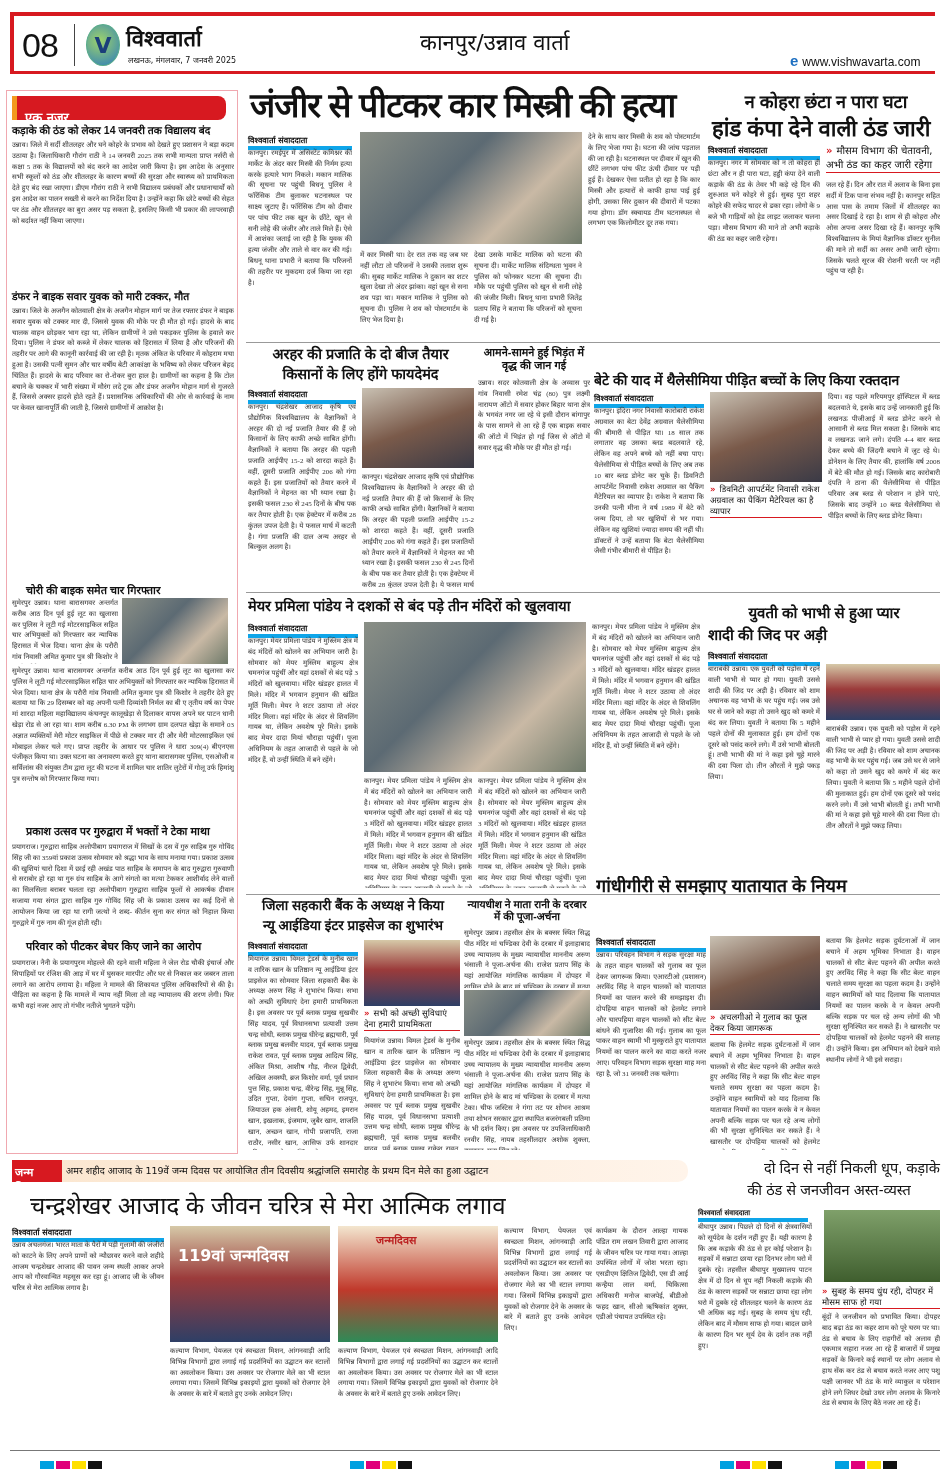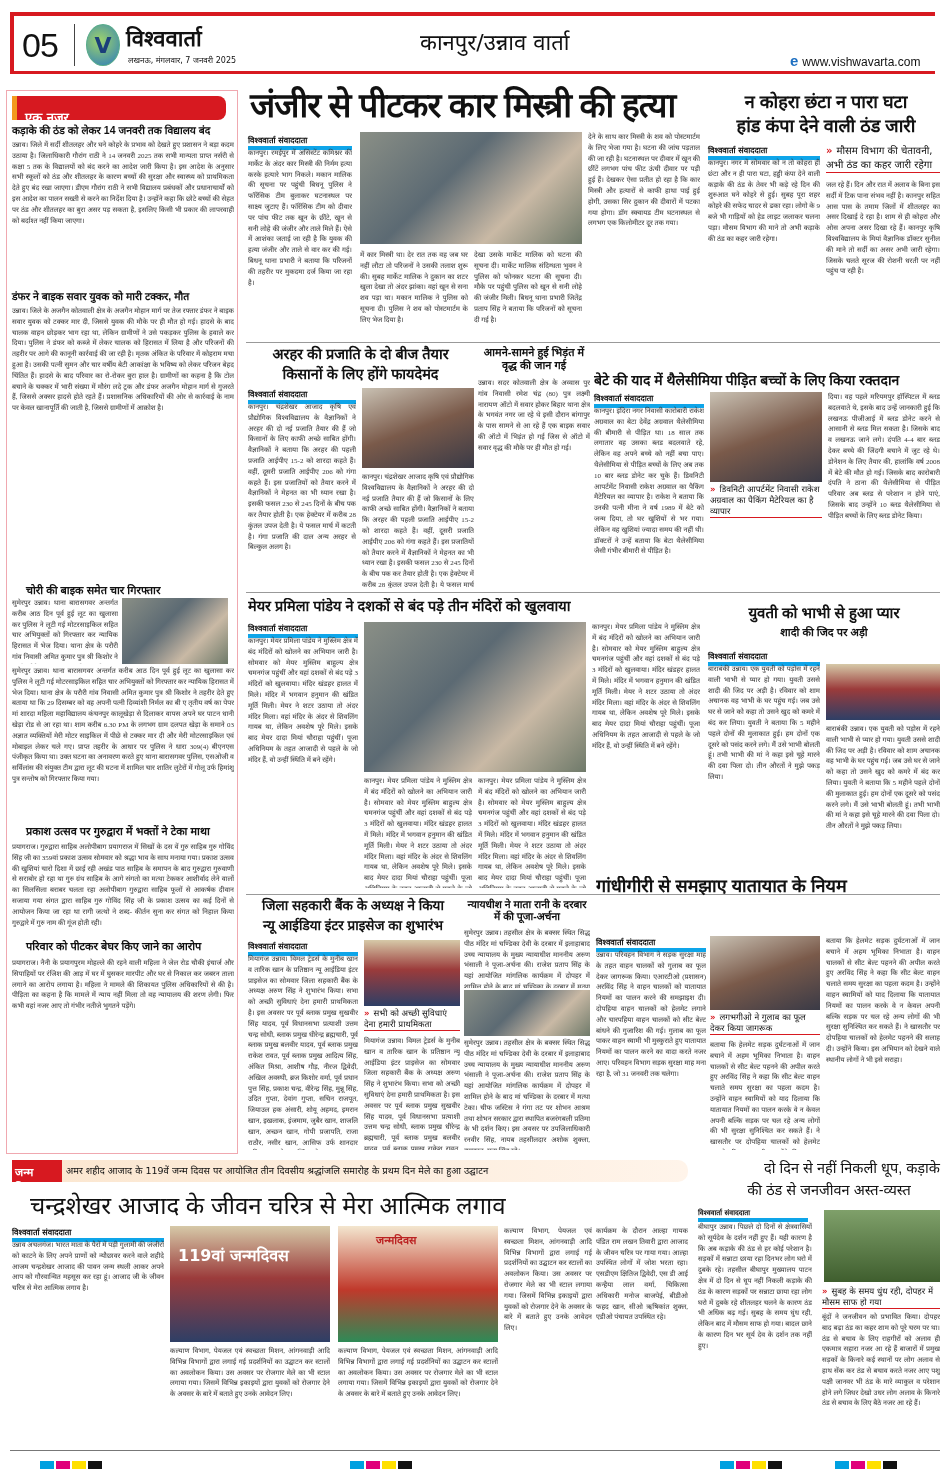--- a/index.html
+++ b/index.html
@@ -27,21 +27,21 @@
 .quote{font-size:10px;line-height:14px;color:#111;border-bottom:1.5px solid #d71920}
 .quote i{color:#d71920;font-style:normal;font-weight:bold;margin-right:4px}
 .hr{height:1px;background:#999}
 .regbar{top:1454px;height:10px}
 .sw{display:inline-block;width:14px;height:8px;margin-right:2px}
 </style>
 </head>
 <body>
 
 <div class="abs hdr"></div>
-<div class="abs pageno">05</div>
+<div class="abs pageno">08</div>
 <div class="abs vsep"></div>
 <div class="abs logo">
     <span>V</span>
   </div>
 <div class="abs brand">विश्ववार्ता</div>
 <div class="abs dateline">लखनऊ,   मंगलवार, 7 जनवरी 2025</div>
 <div class="abs section">कानपुर/उन्नाव वार्ता</div>
 <div class="abs web"><b>e</b><span>www.vishwavarta.com</span></div>
 
 <div class="abs col-box" style="left:6px;top:90px;width:232px;height:1064px"></div>
@@ -62,21 +62,21 @@
 
 <div class="abs head" style="left:250px;top:86px;width:455px;font-size:34px;letter-spacing:-1px">जंजीर से पीटकर कार मिस्त्री की हत्या</div>
 <div class="abs by" style="left:248px;top:134px;width:104px">विश्ववार्ता संवाददाता</div>
 <div class="abs txt" style="left:248px;top:148px;width:104px;height:190px;overflow:hidden">कानपुर। रमईपुर में असिस्टेंट कमिश्नर की मार्केट के अंदर कार मिस्त्री की निर्मम हत्या करके हत्यारे भाग निकले। मकान मालिक की सूचना पर पहुंची बिधनू पुलिस ने फॉरेंसिक टीम बुलाकर घटनास्थल पर साक्ष्य जुटाए हैं। फॉरेंसिक टीम को दीवार पर पांच फीट तक खून के छींटे, खून से सनी लोहे की जंजीर और ताले मिले हैं। ऐसे में आशंका जताई जा रही है कि युवक की हत्या जंजीर और ताले से वार कर की गई। बिधनू थाना प्रभारी ने बताया कि परिजनों की तहरीर पर मुकदमा दर्ज किया जा रहा है।</div>
 <div class="abs photo" style="left:360px;top:132px;width:222px;height:112px"></div>
 <div class="abs txt" style="left:360px;top:250px;width:108px;height:88px;overflow:hidden">में कार मिस्त्री था। देर रात तक वह जब घर नहीं लौटा तो परिजनों ने उसकी तलाश शुरू की। सुबह मार्केट मालिक ने दुकान का शटर खुला देखा तो अंदर झांका। वहां खून से सना शव पड़ा था। मकान मालिक ने पुलिस को सूचना दी। पुलिस ने शव को पोस्टमार्टम के लिए भेज दिया है।</div>
 <div class="abs txt" style="left:474px;top:250px;width:108px;height:88px;overflow:hidden">देखा उसके मार्केट मालिक को घटना की सूचना दी। मार्केट मालिक संदिग्धता भुवन ने पुलिस को फोनकर घटना की सूचना दी। मौके पर पहुंची पुलिस को खून से सनी लोहे की जंजीर मिली। बिधनू थाना प्रभारी जितेंद्र प्रताप सिंह ने बताया कि परिजनों को सूचना दी गई है।</div>
 <div class="abs txt" style="left:588px;top:132px;width:112px;height:206px;overflow:hidden">देने के साथ कार मिस्त्री के शव को पोस्टमार्टम के लिए भेजा गया है। घटना की जांच पड़ताल की जा रही है। घटनास्थल पर दीवार में खून की छींटें लगभग पांच फीट ऊंची दीवार पर पड़ी हुई हैं। देखकर ऐसा प्रतीत हो रहा है कि कार मिस्त्री और हत्यारों से काफी हाथा पाई हुई होगी, उसका सिर दुकान की दीवारों में पटका गया होगा। डॉग स्क्वायड टीम घटनास्थल से लगभग एक किलोमीटर दूर तक गया।</div>
 
 <div class="abs head" style="left:712px;top:92px;width:228px;font-size:18px;text-align:center">न कोहरा छंटा न पारा घटा</div>
-<div class="abs head" style="left:712px;top:116px;width:228px;font-size:18px;text-align:center">हांड कंपा देने वाली ठंड जारी</div>
+<div class="abs head" style="left:712px;top:116px;width:228px;font-size:22px;">हांड कंपा देने वाली ठंड जारी</div>
 <div class="abs by" style="left:708px;top:144px;width:112px">विश्ववार्ता संवाददाता</div>
 <div class="abs txt" style="left:708px;top:158px;width:112px;height:180px;overflow:hidden">कानपुर। नगर में सोमवार को न तो कोहरा ही छंटा और न ही पारा घटा, हड्डी कंपा देने वाली कड़ाके की ठंड के तेवर भी कड़े रहे दिन की शुरुआत घने कोहरे से हुई। सुबह पूरा शहर कोहरे की सफेद चादर से ढका रहा। लोगो के 9 बजे भी गाड़ियों को हेड लाइट जलाकर चलना पड़ा। मौसम विभाग की माने तो अभी कड़ाके की ठंड का कहर जारी रहेगा।</div>
 <div class="abs quote" style="left:826px;top:144px;width:114px"><i>»</i><span>मौसम विभाग की चेतावनी, अभी ठंड का कहर जारी रहेगा</span></div>
 <div class="abs txt" style="left:826px;top:180px;width:114px;height:158px;overflow:hidden">जल रहे हैं। दिन और रात में अलाव के बिना इस सर्दी में टिक पाना संभव नहीं है। कानपुर सहित आस पास के तमाम जिलों में शीतलहर का असर दिखाई दे रहा है। शाम से ही कोहरा और ओस अपना असर दिखा रहे हैं। कानपुर कृषि विश्वविद्यालय के मियां वैज्ञानिक डॉक्टर सुनील की माने तो सर्दी का असर अभी जारी रहेगा। जिसके चलते सूरज की रोशनी धरती पर नहीं पहुंच पा रही है।</div>
 
 <div class="abs hr" style="left:246px;top:342px;width:694px"></div>
 
 <div class="abs head" style="left:248px;top:346px;width:225px;font-size:14.5px;text-align:center">अरहर की प्रजाति के दो बीज तैयार</div>
 <div class="abs head" style="left:248px;top:366px;width:225px;font-size:14.5px;text-align:center">किसानों के लिए होंगे फायदेमंद</div>
 <div class="abs by" style="left:248px;top:388px;width:108px">विश्ववार्ता संवाददाता</div>
@@ -98,21 +98,21 @@
 
 <div class="abs head" style="left:248px;top:598px;width:450px;font-size:14.5px;white-space:nowrap;overflow:hidden">मेयर प्रमिला पांडेय ने दशकों से बंद पड़े तीन मंदिरों को खुलवाया</div>
 <div class="abs by" style="left:248px;top:622px;width:110px">विश्ववार्ता संवाददाता</div>
 <div class="abs txt" style="left:248px;top:636px;width:110px;height:252px;overflow:hidden">कानपुर। मेयर प्रमिला पांडेय ने मुस्लिम क्षेत्र में बंद मंदिरों को खोलने का अभियान जारी है। सोमवार को मेयर मुस्लिम बाहुल्य क्षेत्र चमनगंज पहुंचीं और वहां दशकों से बंद पड़े 3 मंदिरों को खुलवाया। मंदिर खंडहर हालत में मिले। मंदिर में भगवान हनुमान की खंडित मूर्ति मिली। मेयर ने शटर उठाया तो अंदर मंदिर मिला। वहां मंदिर के अंदर से शिवलिंग गायब था, लेकिन अवशेष पूरे मिले। इसके बाद मेयर दादा मियां चौराहा पहुंचीं। पूजा अधिनियम के तहत आजादी से पहले के जो मंदिर हैं, वो उन्हीं स्थिति में बने रहेंगे।</div>
 <div class="abs photo" style="left:364px;top:622px;width:222px;height:150px"></div>
 <div class="abs txt" style="left:364px;top:776px;width:108px;height:112px;overflow:hidden">कानपुर। मेयर प्रमिला पांडेय ने मुस्लिम क्षेत्र में बंद मंदिरों को खोलने का अभियान जारी है। सोमवार को मेयर मुस्लिम बाहुल्य क्षेत्र चमनगंज पहुंचीं और वहां दशकों से बंद पड़े 3 मंदिरों को खुलवाया। मंदिर खंडहर हालत में मिले। मंदिर में भगवान हनुमान की खंडित मूर्ति मिली। मेयर ने शटर उठाया तो अंदर मंदिर मिला। वहां मंदिर के अंदर से शिवलिंग गायब था, लेकिन अवशेष पूरे मिले। इसके बाद मेयर दादा मियां चौराहा पहुंचीं। पूजा अधिनियम के तहत आजादी से पहले के जो मंदिर हैं, वो उन्हीं स्थिति में बने रहेंगे।</div>
 <div class="abs txt" style="left:478px;top:776px;width:108px;height:112px;overflow:hidden">कानपुर। मेयर प्रमिला पांडेय ने मुस्लिम क्षेत्र में बंद मंदिरों को खोलने का अभियान जारी है। सोमवार को मेयर मुस्लिम बाहुल्य क्षेत्र चमनगंज पहुंचीं और वहां दशकों से बंद पड़े 3 मंदिरों को खुलवाया। मंदिर खंडहर हालत में मिले। मंदिर में भगवान हनुमान की खंडित मूर्ति मिली। मेयर ने शटर उठाया तो अंदर मंदिर मिला। वहां मंदिर के अंदर से शिवलिंग गायब था, लेकिन अवशेष पूरे मिले। इसके बाद मेयर दादा मियां चौराहा पहुंचीं। पूजा अधिनियम के तहत आजादी से पहले के जो मंदिर हैं, वो उन्हीं स्थिति में बने रहेंगे।</div>
 <div class="abs txt" style="left:592px;top:622px;width:108px;height:266px;overflow:hidden">कानपुर। मेयर प्रमिला पांडेय ने मुस्लिम क्षेत्र में बंद मंदिरों को खोलने का अभियान जारी है। सोमवार को मेयर मुस्लिम बाहुल्य क्षेत्र चमनगंज पहुंचीं और वहां दशकों से बंद पड़े 3 मंदिरों को खुलवाया। मंदिर खंडहर हालत में मिले। मंदिर में भगवान हनुमान की खंडित मूर्ति मिली। मेयर ने शटर उठाया तो अंदर मंदिर मिला। वहां मंदिर के अंदर से शिवलिंग गायब था, लेकिन अवशेष पूरे मिले। इसके बाद मेयर दादा मियां चौराहा पहुंचीं। पूजा अधिनियम के तहत आजादी से पहले के जो मंदिर हैं, वो उन्हीं स्थिति में बने रहेंगे।</div>
 
 <div class="abs head" style="left:708px;top:604px;width:232px;font-size:15px;text-align:center">युवती को भाभी से हुआ प्यार</div>
-<div class="abs head" style="left:708px;top:626px;width:232px;font-size:11px;text-align:center">शादी की जिद पर अड़ी</div>
+<div class="abs head" style="left:708px;top:626px;width:232px;font-size:15px;">शादी की जिद पर अड़ी</div>
 <div class="abs by" style="left:708px;top:650px;width:112px">विश्ववार्ता संवाददाता</div>
 <div class="abs txt" style="left:708px;top:664px;width:112px;height:224px;overflow:hidden">बाराबंकी उन्नाव। एक युवती को पड़ोस में रहने वाली भाभी से प्यार हो गया। युवती उससे शादी की जिद पर अड़ी है। रविवार को शाम अचानक वह भाभी के घर पहुंच गई। जब उसे घर से जाने को कहा तो उसने खुद को कमरे में बंद कर लिया। युवती ने बताया कि 5 महीने पहले दोनों की मुलाकात हुई। हम दोनों एक दूसरे को पसंद करने लगे। मैं उसे भाभी बोलती हूं। तभी भाभी की मां ने कहा इसे चूहे मारने की दवा पिला दो। तीन औरतों ने मुझे पकड़ लिया।</div>
 <div class="abs ph3" style="left:826px;top:664px;width:114px;height:56px"></div>
 <div class="abs txt" style="left:826px;top:724px;width:114px;height:164px;overflow:hidden">बाराबंकी उन्नाव। एक युवती को पड़ोस में रहने वाली भाभी से प्यार हो गया। युवती उससे शादी की जिद पर अड़ी है। रविवार को शाम अचानक वह भाभी के घर पहुंच गई। जब उसे घर से जाने को कहा तो उसने खुद को कमरे में बंद कर लिया। युवती ने बताया कि 5 महीने पहले दोनों की मुलाकात हुई। हम दोनों एक दूसरे को पसंद करने लगे। मैं उसे भाभी बोलती हूं। तभी भाभी की मां ने कहा इसे चूहे मारने की दवा पिला दो। तीन औरतों ने मुझे पकड़ लिया।</div>
 
 <div class="abs hr" style="left:246px;top:894px;width:694px"></div>
 
 <div class="abs head" style="left:248px;top:898px;width:210px;font-size:13.5px;text-align:center">जिला सहकारी बैंक के अध्यक्ष ने किया</div>
 <div class="abs head" style="left:248px;top:918px;width:210px;font-size:13.5px;text-align:center">न्यू आईडिया इंटर प्राइसेज का शुभारंभ</div>
 <div class="abs by" style="left:248px;top:940px;width:110px">विश्ववार्ता संवाददाता</div>
@@ -123,21 +123,21 @@
 
 <div class="abs head" style="left:464px;top:898px;width:126px;font-size:10.5px;text-align:center">न्यायधीश ने माता रानी के दरबार में की पूजा-अर्चना</div>
 <div class="abs txt" style="left:464px;top:928px;width:126px;height:60px;overflow:hidden">सुमेरपुर उन्नाव। तहसील क्षेत्र के बक्सर स्थित सिद्ध पीठ मंदिर मां चण्डिका देवी के दरबार में इलाहाबाद उच्च न्यायालय के मुख्य न्यायाधीश माननीय अरुण भंसाली ने पूजा-अर्चना की। राजेश प्रताप सिंह के यहां आयोजित मांगलिक कार्यक्रम में दोपहर में शामिल होने के बाद मां चण्डिका के दरबार में मत्था टेका। चीफ जस्टिस ने गंगा तट पर शोभन आश्रम तथा शोभन सरकार द्वारा स्थापित बजरंगबली प्रतिमा के भी दर्शन किए। इस अवसर पर उपजिलाधिकारी रनवीर सिंह, नायब तहसीलदार अशोक शुक्ला, रामबरन, मुन्ना सिंह रहे।</div>
 <div class="abs photo" style="left:464px;top:990px;width:126px;height:46px"></div>
 <div class="abs txt" style="left:464px;top:1038px;width:126px;height:112px;overflow:hidden">सुमेरपुर उन्नाव। तहसील क्षेत्र के बक्सर स्थित सिद्ध पीठ मंदिर मां चण्डिका देवी के दरबार में इलाहाबाद उच्च न्यायालय के मुख्य न्यायाधीश माननीय अरुण भंसाली ने पूजा-अर्चना की। राजेश प्रताप सिंह के यहां आयोजित मांगलिक कार्यक्रम में दोपहर में शामिल होने के बाद मां चण्डिका के दरबार में मत्था टेका। चीफ जस्टिस ने गंगा तट पर शोभन आश्रम तथा शोभन सरकार द्वारा स्थापित बजरंगबली प्रतिमा के भी दर्शन किए। इस अवसर पर उपजिलाधिकारी रनवीर सिंह, नायब तहसीलदार अशोक शुक्ला, रामबरन, मुन्ना सिंह रहे।</div>
 
 <div class="abs head" style="left:596px;top:876px;width:344px;font-size:18px;white-space:nowrap;overflow:hidden">गांधीगीरी से समझाए यातायात के नियम</div>
 <div class="abs by" style="left:596px;top:936px;width:110px">विश्ववार्ता संवाददाता</div>
 <div class="abs txt" style="left:596px;top:950px;width:110px;height:200px;overflow:hidden">उन्नाव। परिवहन विभाग ने सड़क सुरक्षा माह के तहत वाहन चालकों को गुलाब का फूल देकर जागरूक किया। एआरटीओ (प्रशासन) अरविंद सिंह ने वाहन चालकों को यातायात नियमों का पालन करने की समझाइश दी। दोपहिया वाहन चालकों को हेलमेट लगाने और चारपहिया वाहन चालकों को सीट बेल्ट बांधने की गुजारिश की गई। गुलाब का फूल पाकर वाहन स्वामी भी मुस्कुराते हुए यातायात नियमों का पालन करने का वादा करते नजर आए। परिवहन विभाग सड़क सुरक्षा माह मना रहा है, जो 31 जनवरी तक चलेगा।</div>
 <div class="abs ph2" style="left:710px;top:936px;width:110px;height:74px"></div>
-<div class="abs quote" style="left:710px;top:1012px;width:110px;font-size:8.5px;line-height:11px"><i>»</i><span>लगभगीओ ने गुलाब का फूल देकर किया जागरूक</span></div>
+<div class="abs quote" style="left:710px;top:1012px;width:110px;font-size:8.5px;line-height:11px"><i>»</i><span>अचलगीओ ने गुलाब का फूल देकर किया जागरूक</span></div>
 <div class="abs txt" style="left:710px;top:1040px;width:110px;height:110px;overflow:hidden">बताया कि हेलमेट सड़क दुर्घटनाओं में जान बचाने में अहम भूमिका निभाता है। वाहन चालकों से सीट बेल्ट पहनने की अपील करते हुए अरविंद सिंह ने कहा कि सीट बेल्ट वाहन चलाते समय सुरक्षा का पहला कदम है। उन्होंने वाहन स्वामियों को याद दिलाया कि यातायात नियमों का पालन करके वे न केवल अपनी बल्कि सड़क पर चल रहे अन्य लोगों की भी सुरक्षा सुनिश्चित कर सकते हैं। ने खासतौर पर दोपहिया चालकों को हेलमेट पहनने की सलाह दी। उन्होंने किया। इस अभियान को देखने वाले स्थानीय लोगों ने भी इसे सराहा।</div>
 <div class="abs txt" style="left:826px;top:936px;width:114px;height:214px;overflow:hidden">बताया कि हेलमेट सड़क दुर्घटनाओं में जान बचाने में अहम भूमिका निभाता है। वाहन चालकों से सीट बेल्ट पहनने की अपील करते हुए अरविंद सिंह ने कहा कि सीट बेल्ट वाहन चलाते समय सुरक्षा का पहला कदम है। उन्होंने वाहन स्वामियों को याद दिलाया कि यातायात नियमों का पालन करके वे न केवल अपनी बल्कि सड़क पर चल रहे अन्य लोगों की भी सुरक्षा सुनिश्चित कर सकते हैं। ने खासतौर पर दोपहिया चालकों को हेलमेट पहनने की सलाह दी। उन्होंने किया। इस अभियान को देखने वाले स्थानीय लोगों ने भी इसे सराहा।</div>
 
 <div class="abs" style="left:12px;top:1160px;width:676px;height:22px;background:linear-gradient(90deg,#fbe6cf,#fff4ea);border-radius:0 10px 10px 0"></div>
 <div class="abs tagred" style="left:12px;top:1160px;width:50px;height:22px;font-size:11px;padding:4px 3px;font-weight:bold">जन्म दिवस</div>
 <div class="abs" style="left:66px;top:1164px;width:618px;font-size:9.5px;white-space:nowrap;overflow:hidden">अमर शहीद आजाद के 119वें जन्म दिवस पर आयोजित तीन दिवसीय श्रद्धांजलि समारोह के प्रथम दिन मेले का हुआ उद्घाटन</div>
 <div class="abs head" style="left:30px;top:1192px;width:650px;font-size:24px;font-weight:normal;white-space:nowrap">चन्द्रशेखर आजाद के जीवन चरित्र से मेरा आत्मिक लगाव</div>
 <div class="abs by" style="left:12px;top:1226px;width:152px">विश्ववार्ता संवाददाता</div>
 <div class="abs txt" style="left:12px;top:1240px;width:152px;height:208px;overflow:hidden">उन्नाव अचलगंज। भारत माता के पैरों में पड़ी गुलामी की जंजीरों को काटने के लिए अपने प्राणों को न्यौछावर करने वाले शहीदे आजम चन्द्रशेखर आजाद की पावन जन्म स्थली आकर अपने आप को गौरवान्वित महसूस कर रहा हूं। आजाद जी के जीवन चरित्र से मेरा आत्मिक लगाव है।</div>
 <div class="abs ph3" style="left:170px;top:1226px;width:160px;height:116px;padding:18px 8px;color:#fff;font-weight:bold;font-size:16px"><span>119वां जन्मदिवस</span></div>

